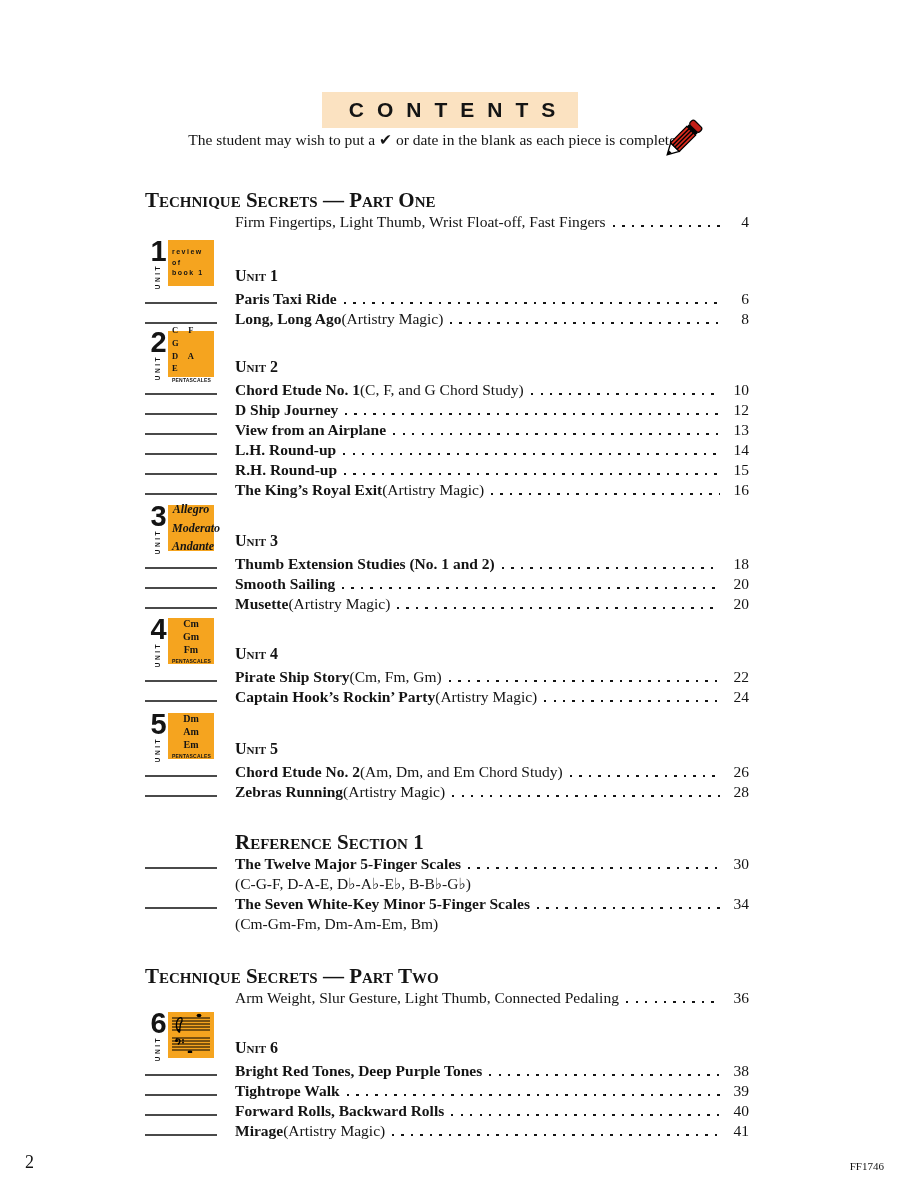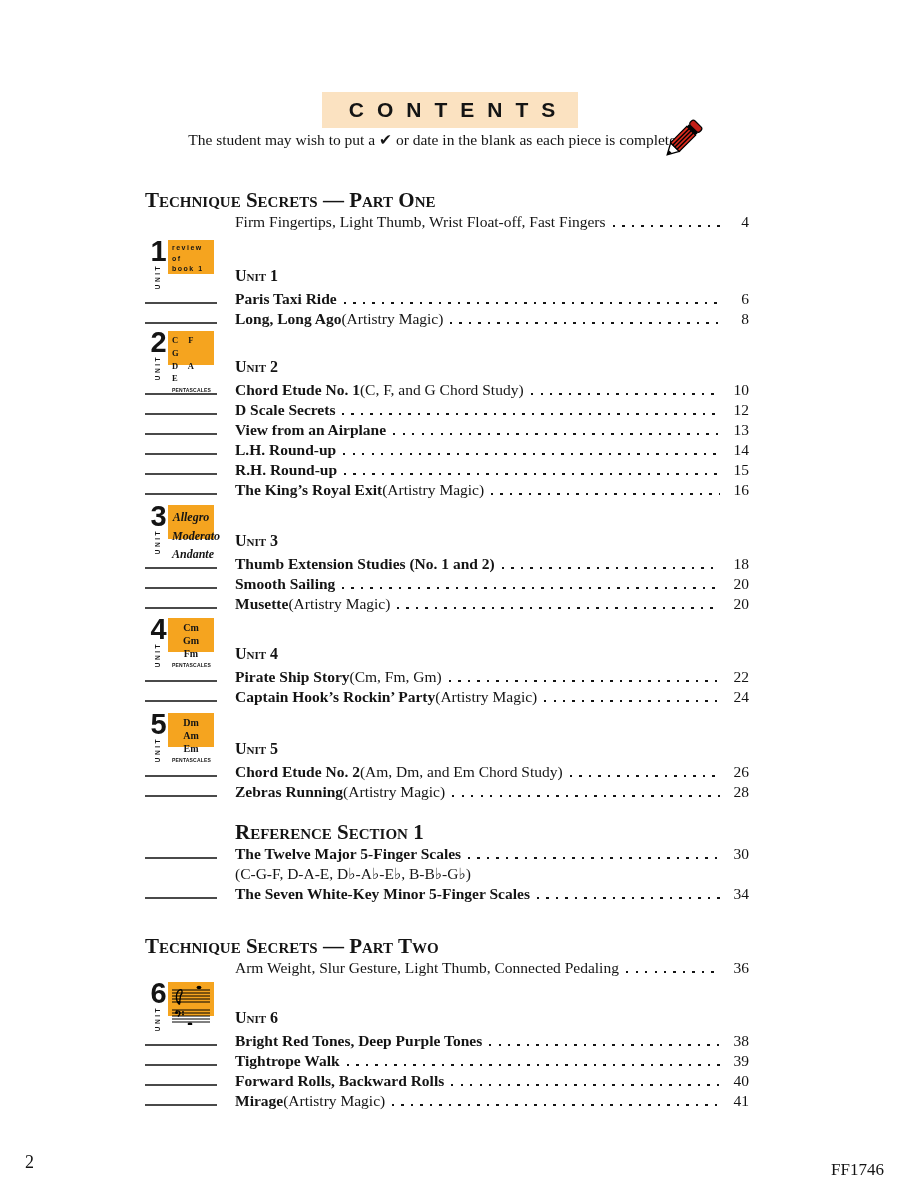--- a/index.html
+++ b/index.html
@@ -39,22 +39,22 @@
 
   
   .unit-header{display:flex;align-items:flex-end;}
   .badge{display:flex;align-items:flex-start;height:47px;margin-left:3px;}
   .badge-left{width:20px;display:flex;flex-direction:column;align-items:center;}
   .badge-num{font-family:"Liberation Sans",sans-serif;font-weight:bold;font-size:29px;
     line-height:22px;letter-spacing:-1px;}
   .badge-word{writing-mode:vertical-rl;transform:rotate(180deg);
     font-family:"Liberation Sans",sans-serif;font-weight:bold;font-size:6.5px;
     letter-spacing:2.5px;line-height:1;margin-top:2px;}
-  .badge-box{width:46px;height:34px;background:var(--orange);box-sizing:border-box;
-    display:flex;flex-direction:column;justify-content:flex-start;padding:3px 4px;color:var(--ink);}
+  .badge-box{width:46px;height:46px;background:var(--orange);box-sizing:border-box;
+    display:flex;flex-direction:column;justify-content:center;padding:3px 4px;color:var(--ink);}
   .badge-review span{font-family:"Liberation Sans",sans-serif;font-weight:bold;font-size:7px;
     letter-spacing:1.5px;line-height:1.5;text-align:left;}
   .bl{font-family:"Liberation Serif",serif;font-weight:bold;font-size:8.5px;
     letter-spacing:4px;line-height:1.5;}
   .badge-pent{font-family:"Liberation Sans",sans-serif;font-weight:bold;font-size:5px;
     letter-spacing:.2px;line-height:1.4;margin-top:2px;}
   .badge-tempo span{font-family:"Liberation Serif",serif;font-style:italic;font-weight:bold;
     font-size:12px;line-height:1.55;text-align:center;}
   .bm{font-family:"Liberation Serif",serif;font-weight:bold;font-size:10px;
     line-height:1.3;text-align:center;}
@@ -62,27 +62,27 @@
     line-height:22px;margin:0 0 0 21px;}
   .unit-entries{margin-top:2px;}
 
   
   #part1-entry{margin-top:0;}
   #u1{margin-top:8px;}
   #u2{margin-top:2px;}
   #u3{margin-top:5px;}
   #u4{margin-top:4px;}
   #u5{margin-top:6px;}
-  #reference{margin-top:18px;}
+  #reference{margin-top:28px;}
   #part2{margin-top:30px;}
   #u6{margin-top:4px;}
 
   
   .footer-page{position:absolute;left:25px;top:1152px;font-size:18px;}
-  .footer-cat{position:absolute;right:16px;top:1160px;font-size:17px;}
+  .footer-cat{position:absolute;right:16px;top:1160px;font-size:11px;}
 </style>
 </head>
 <body>
 
 <div class="page">
 
   <div class="contents-wrap">
     <span class="contents-box">CONTENTS</span>
   </div>
   <div class="instruction">The student may wish to put a ✔ or date in the blank as each piece is completed.</div>
@@ -162,21 +162,21 @@
       <div class="unit-entries">
         <div class="row">
           <span class="slot"><span class="blank"></span></span>
           <span class="t">Chord Etude No. 1</span>
             <span class="sfx"> (C, F, and G Chord Study)</span>
           <span class="dots"></span>
           <span class="pg">10</span>
         </div>
         <div class="row">
           <span class="slot"><span class="blank"></span></span>
-          <span class="t">D Scale Secrets</span>
+          <span class="t">D Ship Journey</span>
             <span class="sfx"></span>
           <span class="dots"></span>
           <span class="pg">12</span>
         </div>
         <div class="row">
           <span class="slot"><span class="blank"></span></span>
           <span class="t">View from an Airplane</span>
             <span class="sfx"></span>
           <span class="dots"></span>
           <span class="pg">13</span>
@@ -323,20 +323,24 @@
       </div>
       <div class="row">
         <span class="slot"></span>
         <span class="note">(C-G-F, D-A-E, D♭-A♭-E♭, B-B♭-G♭)</span>
       </div>
       <div class="row">
         <span class="slot"><span class="blank"></span></span>
         <span class="t">The Seven White-Key Minor 5-Finger Scales</span>
         <span class="dots"></span>
         <span class="pg">34</span>
+      </div>
+      <div class="row">
+        <span class="slot"></span>
+        <span class="note">(Cm-Gm-Fm, Dm-Am-Em, Bm)</span>
       </div>
     </div>
 
     <div id="part2">
       <h2 class="section-heading">Technique Secrets — Part Two</h2>
       <div class="row">
         <span class="slot"></span>
         <span class="plain">Arm Weight, Slur Gesture, Light Thumb, Connected Pedaling</span>
         <span class="dots"></span>
         <span class="pg">36</span>

